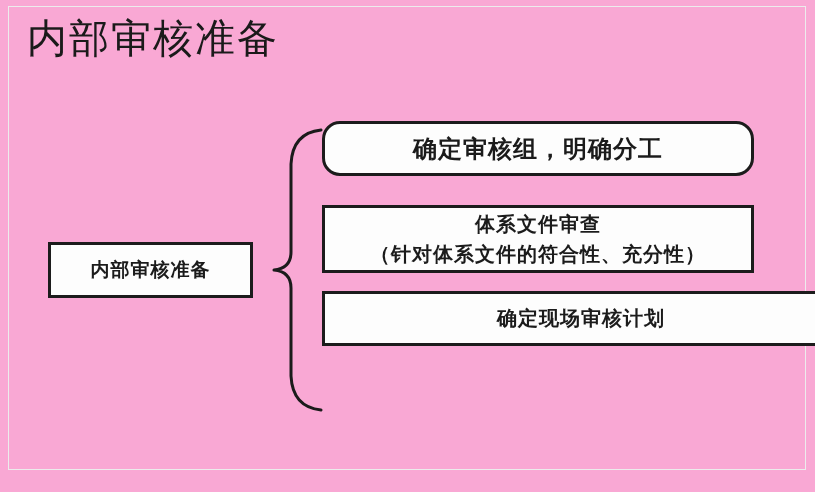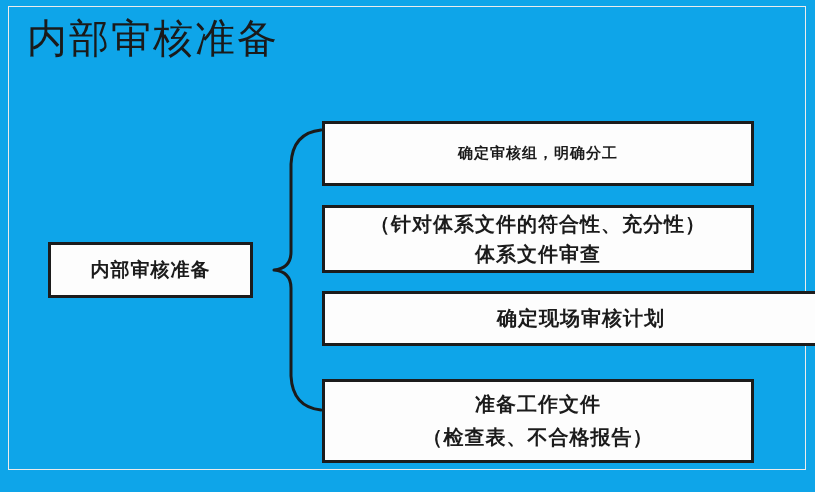--- a/index.html
+++ b/index.html
@@ -7,21 +7,21 @@
     padding: 0;
     background: #ffffff;
   }
   body {
     font-family: "Liberation Serif", "DejaVu Serif", serif;
   }
   #page {
     position: relative;
     width: 815px;
     height: 492px;
-    background: #0ea5e9;
+    background: #f9a8d4;
     overflow: hidden;
   }
   
   #frame {
     position: absolute;
     left: 8px;
     top: 6px;
     width: 798px;
     height: 464px;
     border: 1px solid #ececec;
@@ -67,22 +67,23 @@
     top: 242px;
     width: 205px;
     height: 56px;
     font-size: 19px;
   }
   
   #leaf-0 {
     left: 322px;
     top: 121px;
     width: 432px;
-    height: 65px;
-    font-size: 15px;
+    height: 55px;
+    font-size: 24px;
+    border-radius: 18px;
   }
   #leaf-1 {
     left: 322px;
     top: 205px;
     width: 432px;
     height: 68px;
     font-size: 20px;
   }
   #leaf-1 .line { line-height: 30px; }
   #leaf-2 {
@@ -136,31 +137,25 @@
   </svg>
 
   <div class="node-box" id="leaf-0">
     <span class="lines">
       <span class="line">确定审核组，明确分工</span>
     </span>
   </div>
 
   <div class="node-box" id="leaf-1">
     <span class="lines">
+      <span class="line">体系文件审查</span>
       <span class="line">（针对体系文件的符合性、充分性）</span>
-      <span class="line">体系文件审查</span>
     </span>
   </div>
 
   <div class="node-box" id="leaf-2">
     <span class="lines">
       <span class="line">确定现场审核计划</span>
     </span>
   </div>
 
-  <div class="node-box" id="leaf-3">
-    <span class="lines">
-      <span class="line">准备工作文件</span>
-      <span class="line">（检查表、不合格报告）</span>
-    </span>
-  </div>
 
 </div>
 
 </body></html>

